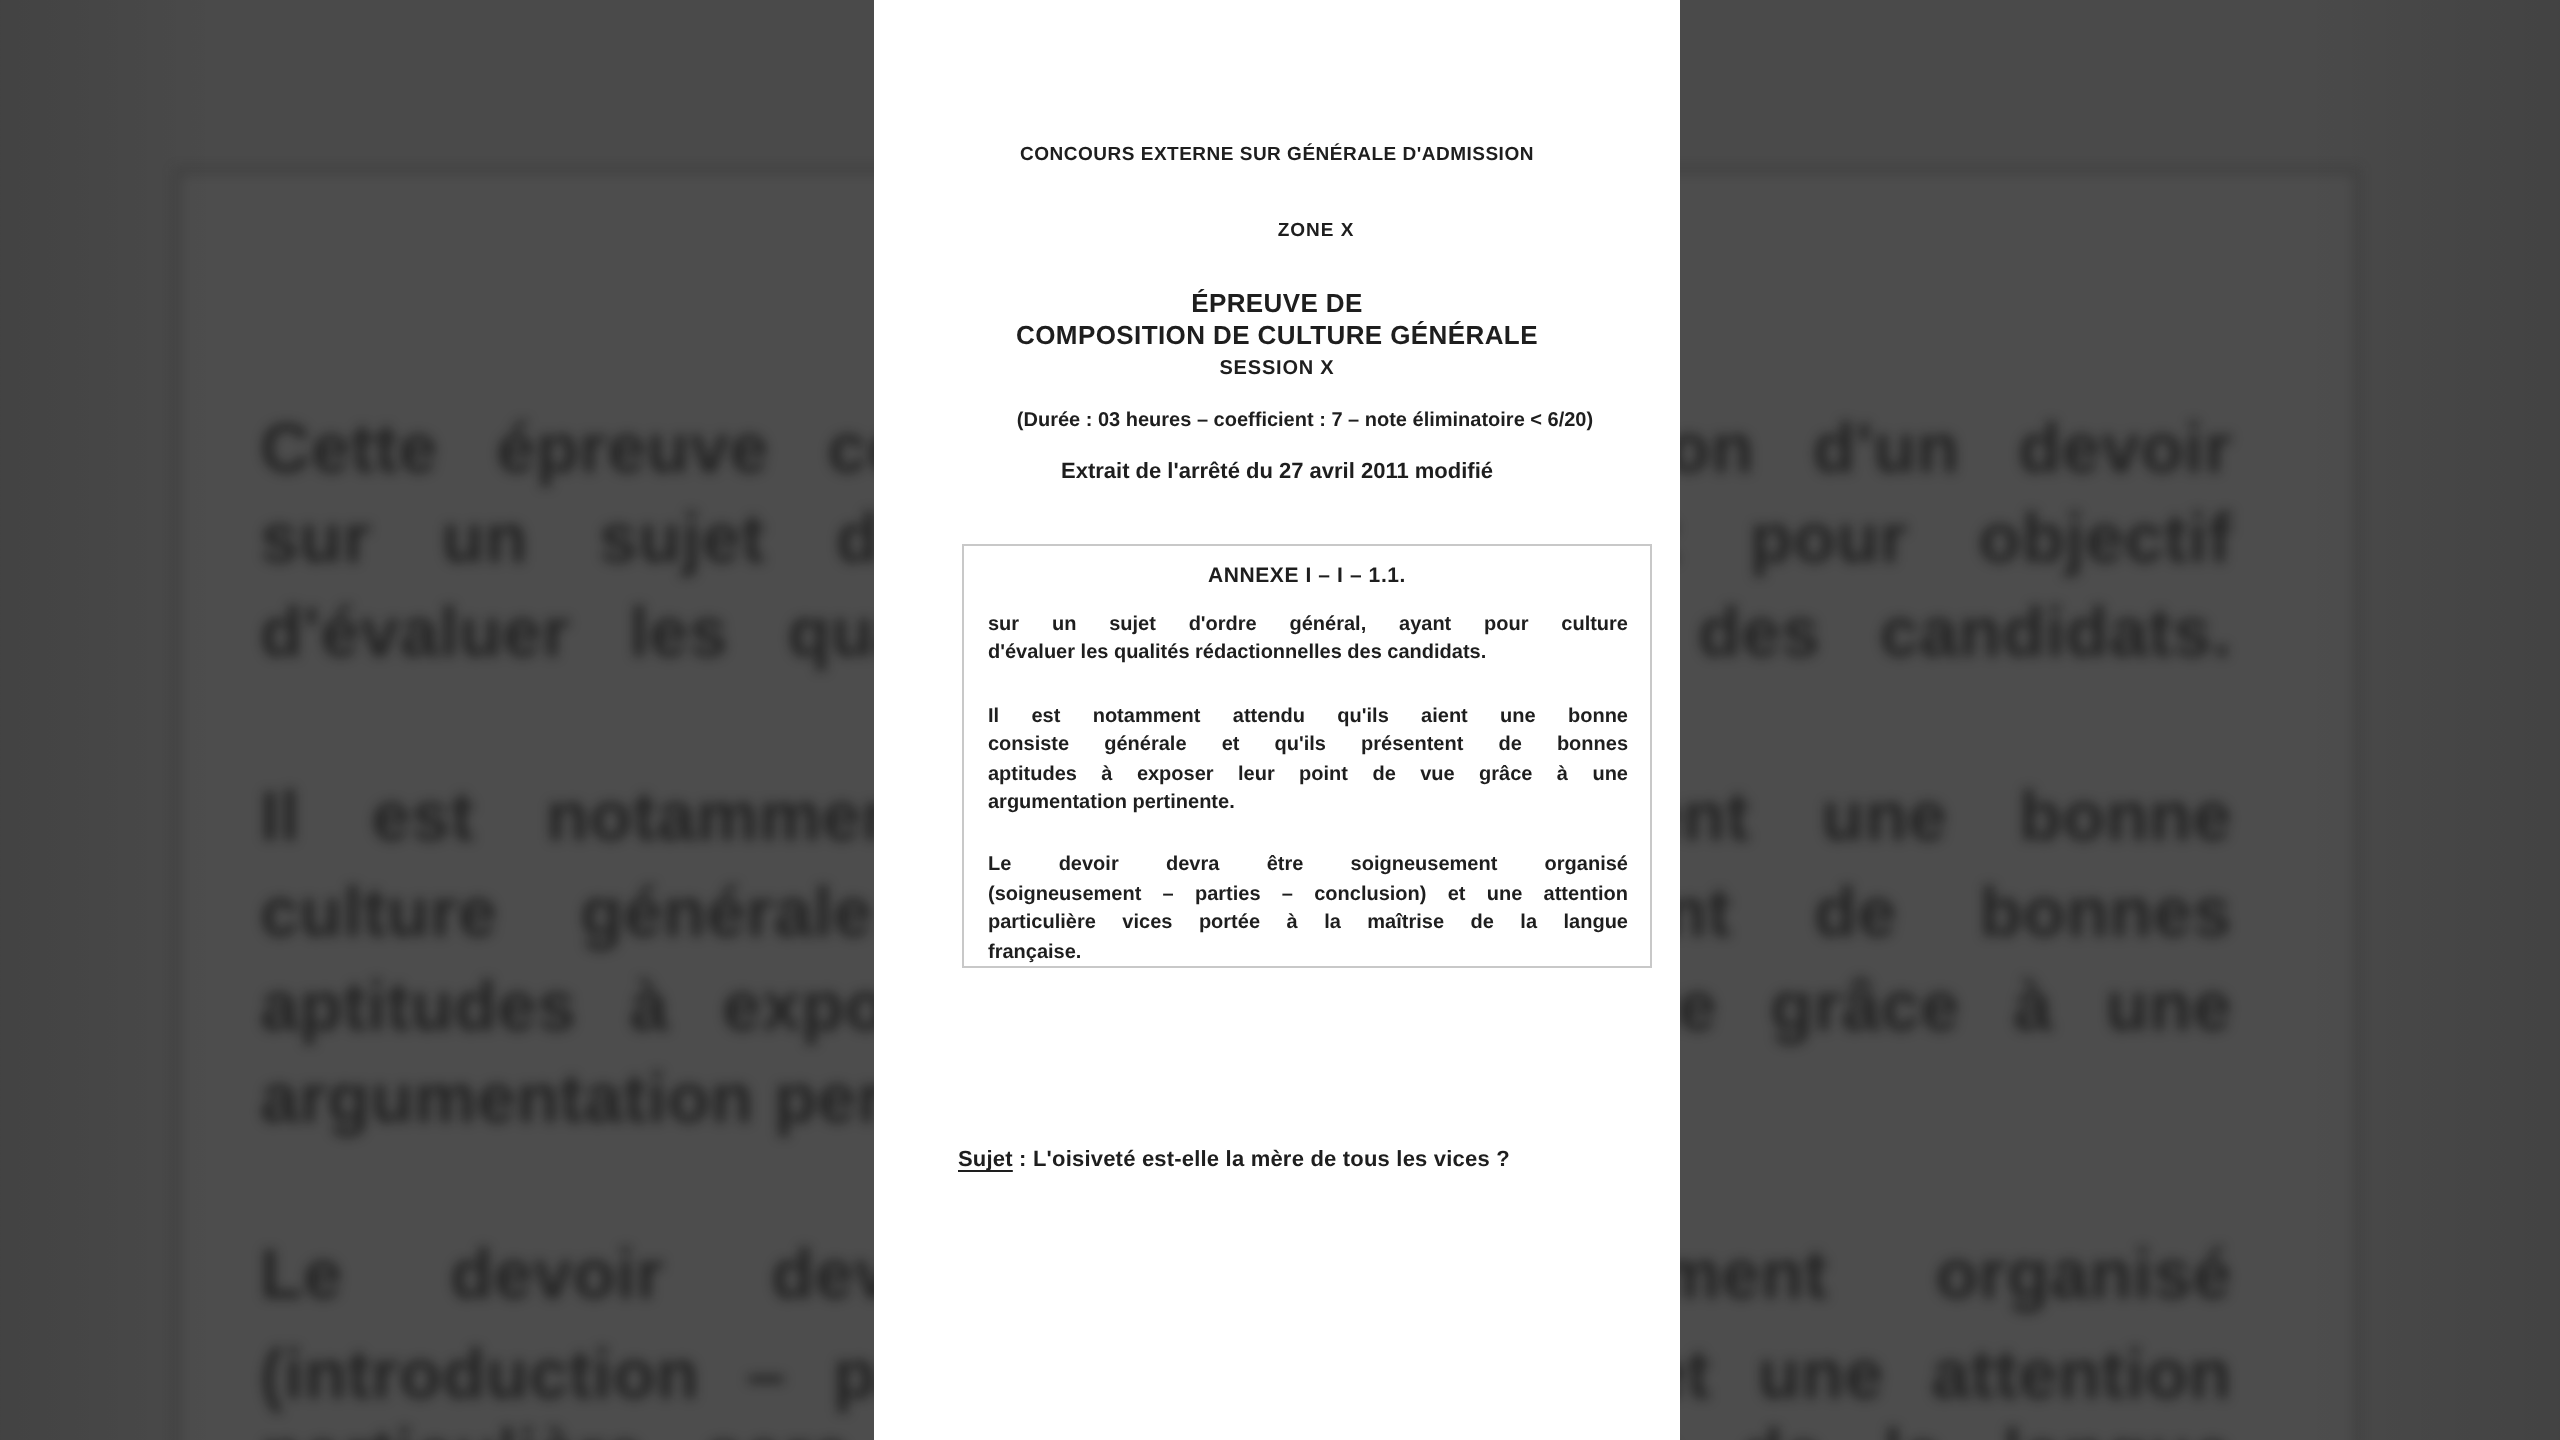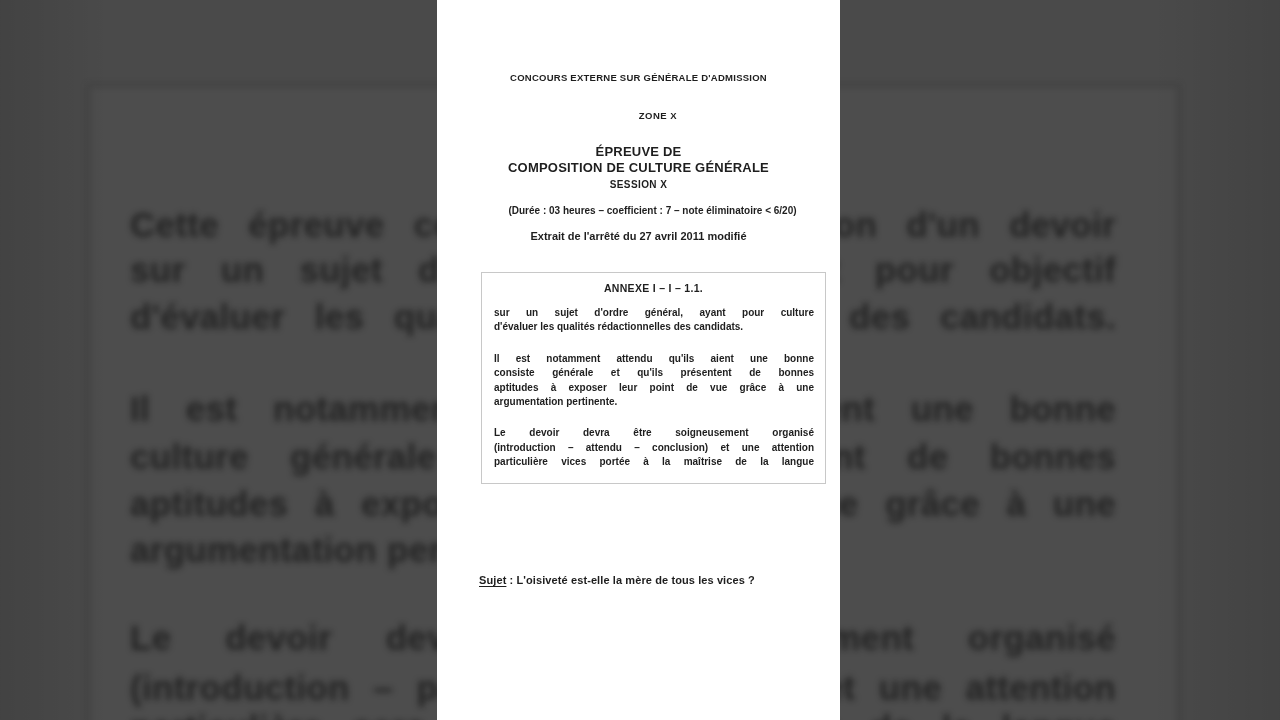--- a/index.html
+++ b/index.html
@@ -145,22 +145,23 @@
           <div class="jl ll">d'évaluer les qualités rédactionnelles des candidats.</div>
         </div>
         <div class="para">
           <div class="jl">Il est notamment attendu qu'ils aient une bonne</div>
           <div class="jl">consiste générale et qu'ils présentent de bonnes</div>
           <div class="jl">aptitudes à exposer leur point de vue grâce à une</div>
           <div class="jl ll">argumentation pertinente.</div>
         </div>
         <div class="para">
           <div class="jl">Le devoir devra être soigneusement organisé</div>
-          <div class="jl">(introduction – attendu – conclusion) et une attention</div>
+          <div class="jl">(soigneusement – parties – conclusion) et une attention</div>
           <div class="jl">particulière vices portée à la maîtrise de la langue</div>
+          <div class="jl ll">française.</div>
         </div>
       </div>
     </div>
 
     <div class="subject">
       <span class="lbl">Sujet</span><span> : </span><span>L'oisiveté est-elle la mère de tous les vices ?</span>
     </div>
 
   </div>
 </div>

